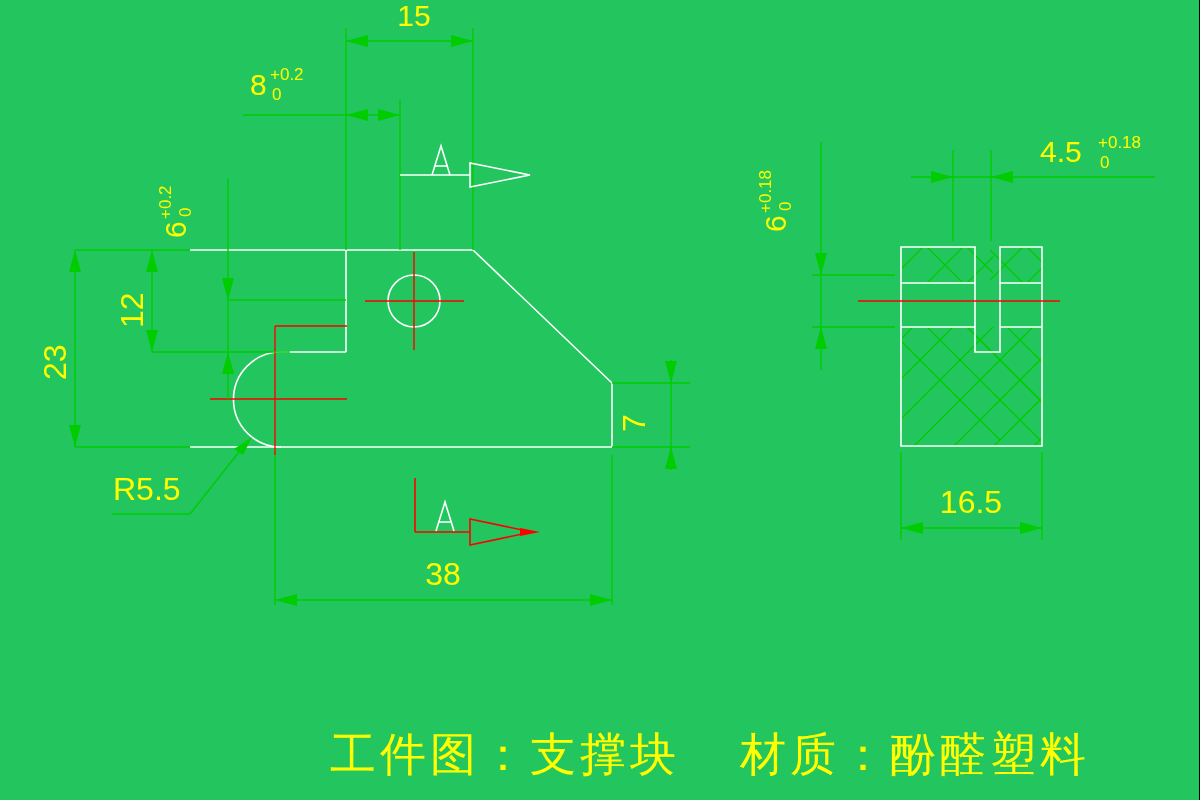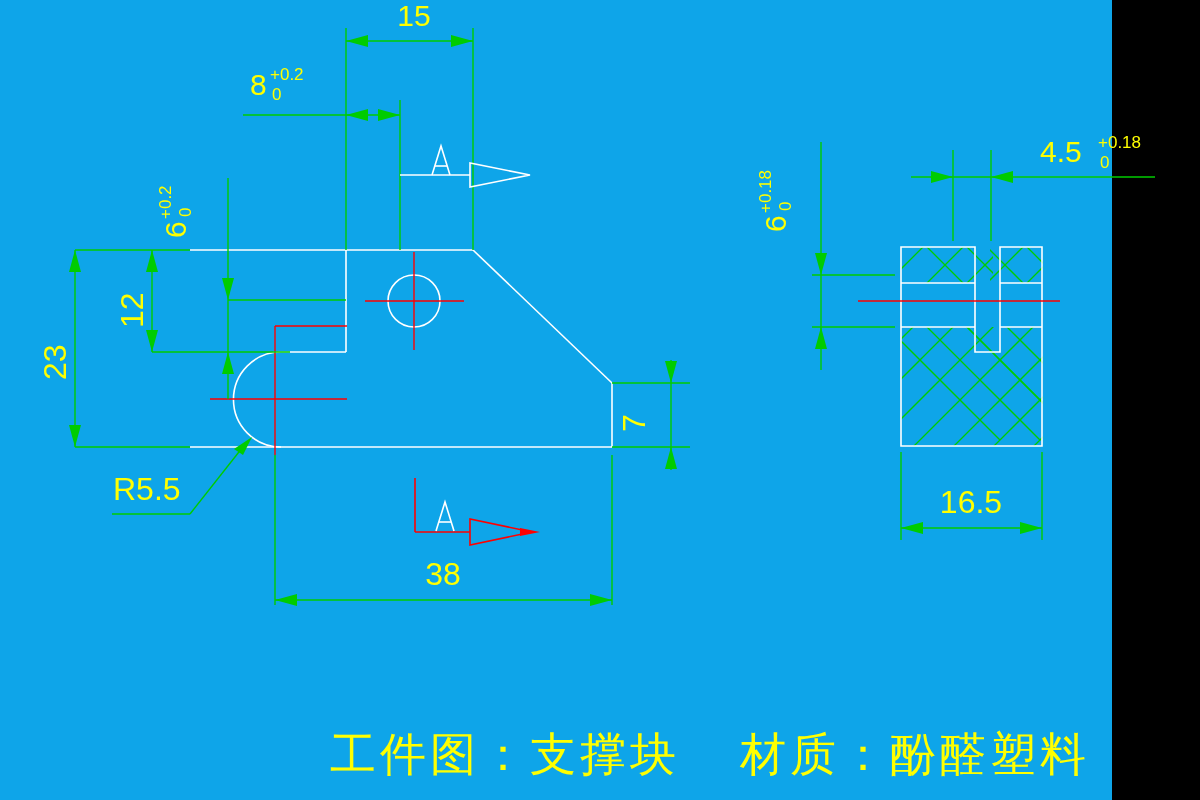--- a/index.html
+++ b/index.html
@@ -1,17 +1,17 @@
 <!DOCTYPE html>
 <html><head>
 <meta charset="utf-8">
 <style>
   html,body{margin:0;padding:0;background:#000;}
   body{width:1200px;height:800px;overflow:hidden;font-family:"Liberation Sans",sans-serif;}
-  #stage{position:relative;width:1112px;height:800px;background:#0ea5e9;}
+  #stage{position:relative;width:1199px;height:800px;background:#22c55e;}
   svg{position:absolute;left:0;top:0;}
   .dimtxt{fill:#ffff00;font-family:"Liberation Sans",sans-serif;}
   .titletxt{fill:#ffff00;font-family:"DejaVu Sans",sans-serif;}
 </style>
 </head>
 <body>
 
 <div id="stage">
 
   <svg width="1200" height="800" viewBox="0 0 1200 800">

